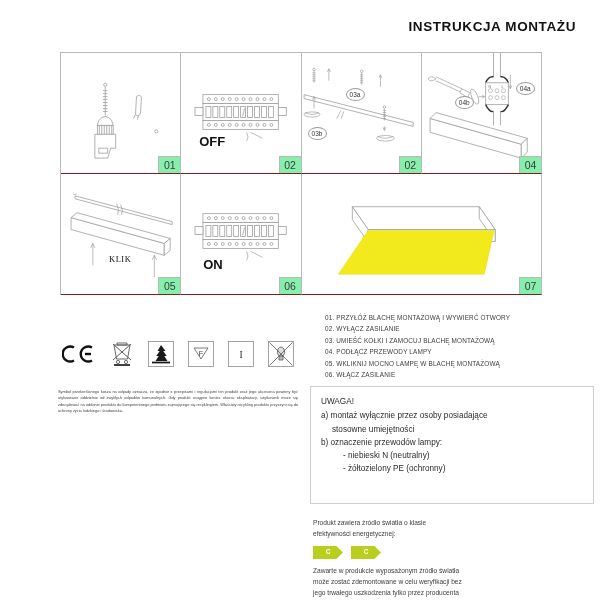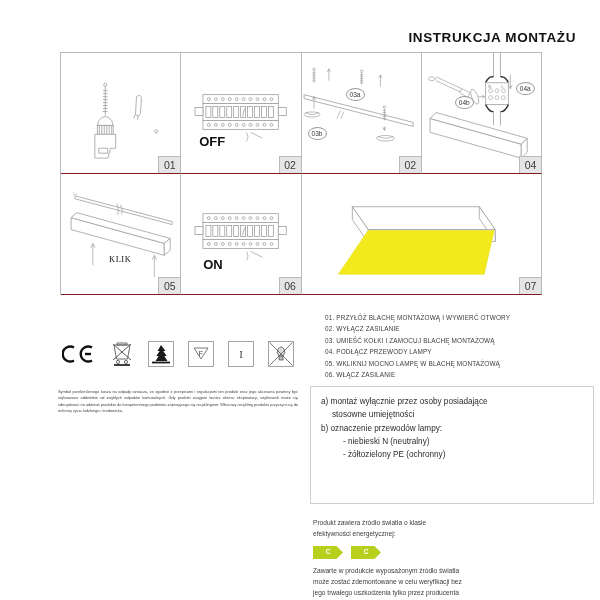--- a/index.html
+++ b/index.html
@@ -12,21 +12,21 @@
     background: #ffffff;
     font-family: "Liberation Sans", sans-serif;
     color: #1a1a1a;
     position: relative;
     overflow: hidden;
   }
 
   
   .title {
     position: absolute;
-    top: 30px;
+    top: 19px;
     right: 24px;
     font-size: 13.5px;
     font-weight: bold;
     letter-spacing: 0.6px;
     color: #111111;
   }
 
   
   .grid {
     position: absolute;
@@ -55,21 +55,21 @@
     right: 0;
     bottom: 0;
     min-width: 22px;
     height: 17px;
     line-height: 17px;
     text-align: center;
     font-size: 10.5px;
     color: #3a3a3a;
     border-left: 1px solid #b9b9b9;
     border-top: 1px solid #b9b9b9;
-    background: #e5e5e5;
+    background: #86efac;
     padding: 0 3px;
     box-sizing: border-box;
   }
 
   .cell svg { display: block; }
   .art {
     position: absolute;
     left: 0; top: 0;
     width: 100%; height: 100%;
   }
@@ -491,20 +491,21 @@
 <div class="steps">
   <div>01. PRZYŁÓŻ BLACHĘ MONTAŻOWĄ I WYWIERĆ OTWORY</div>
   <div>02. WYŁĄCZ ZASILANIE</div>
   <div>03. UMIEŚĆ KOŁKI I ZAMOCUJ BLACHĘ MONTAŻOWĄ</div>
   <div>04. PODŁĄCZ PRZEWODY LAMPY</div>
   <div>05. WKLIKNIJ MOCNO LAMPĘ W BLACHĘ MONTAŻOWĄ</div>
   <div>06. WŁĄCZ ZASILANIE</div>
 </div>
 
 <div class="warning">
+  <div class="w-head">UWAGA!</div>
   <div>a) montaż wyłącznie przez osoby posiadające</div>
   <div class="w-ind">stosowne umiejętności</div>
   <div>b) oznaczenie przewodów lampy:</div>
   <div class="w-dash">- niebieski N (neutralny)</div>
   <div class="w-dash">- żółtozielony PE (ochronny)</div>
 </div>
 
 <div class="energy">
   <div>Produkt zawiera źródło światła o klasie</div>
   <div>efektywności energetycznej:</div>

